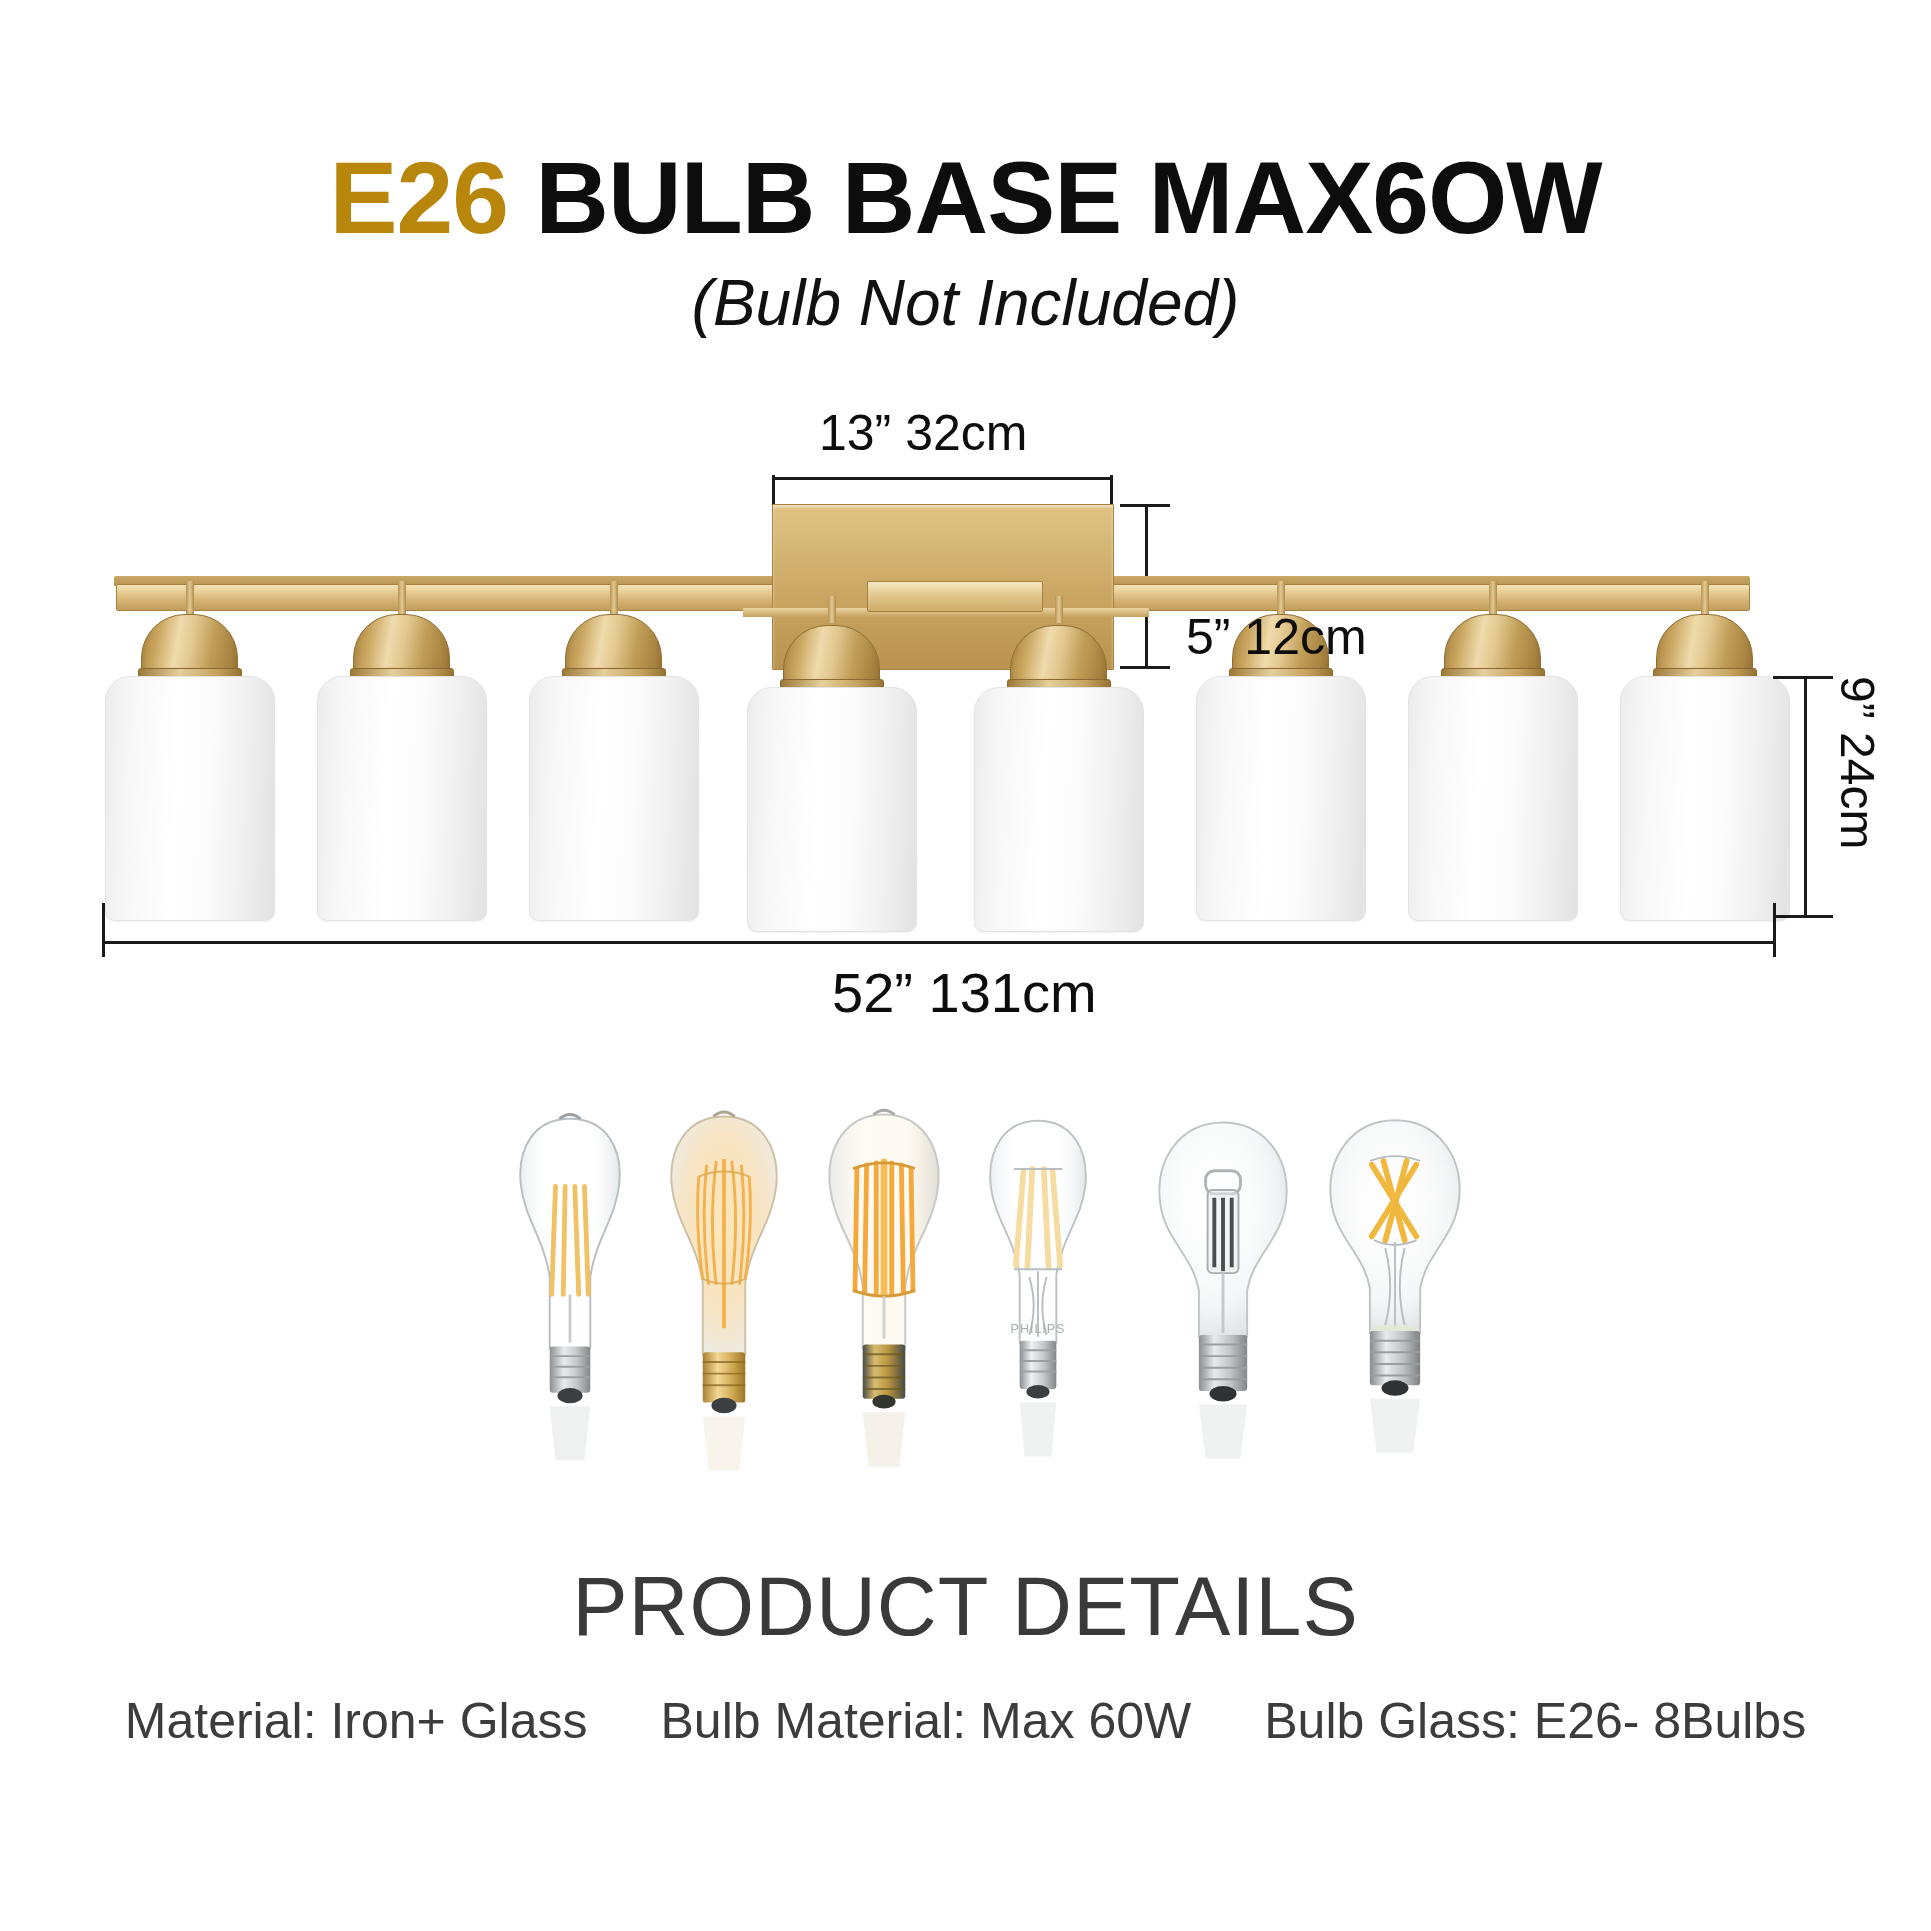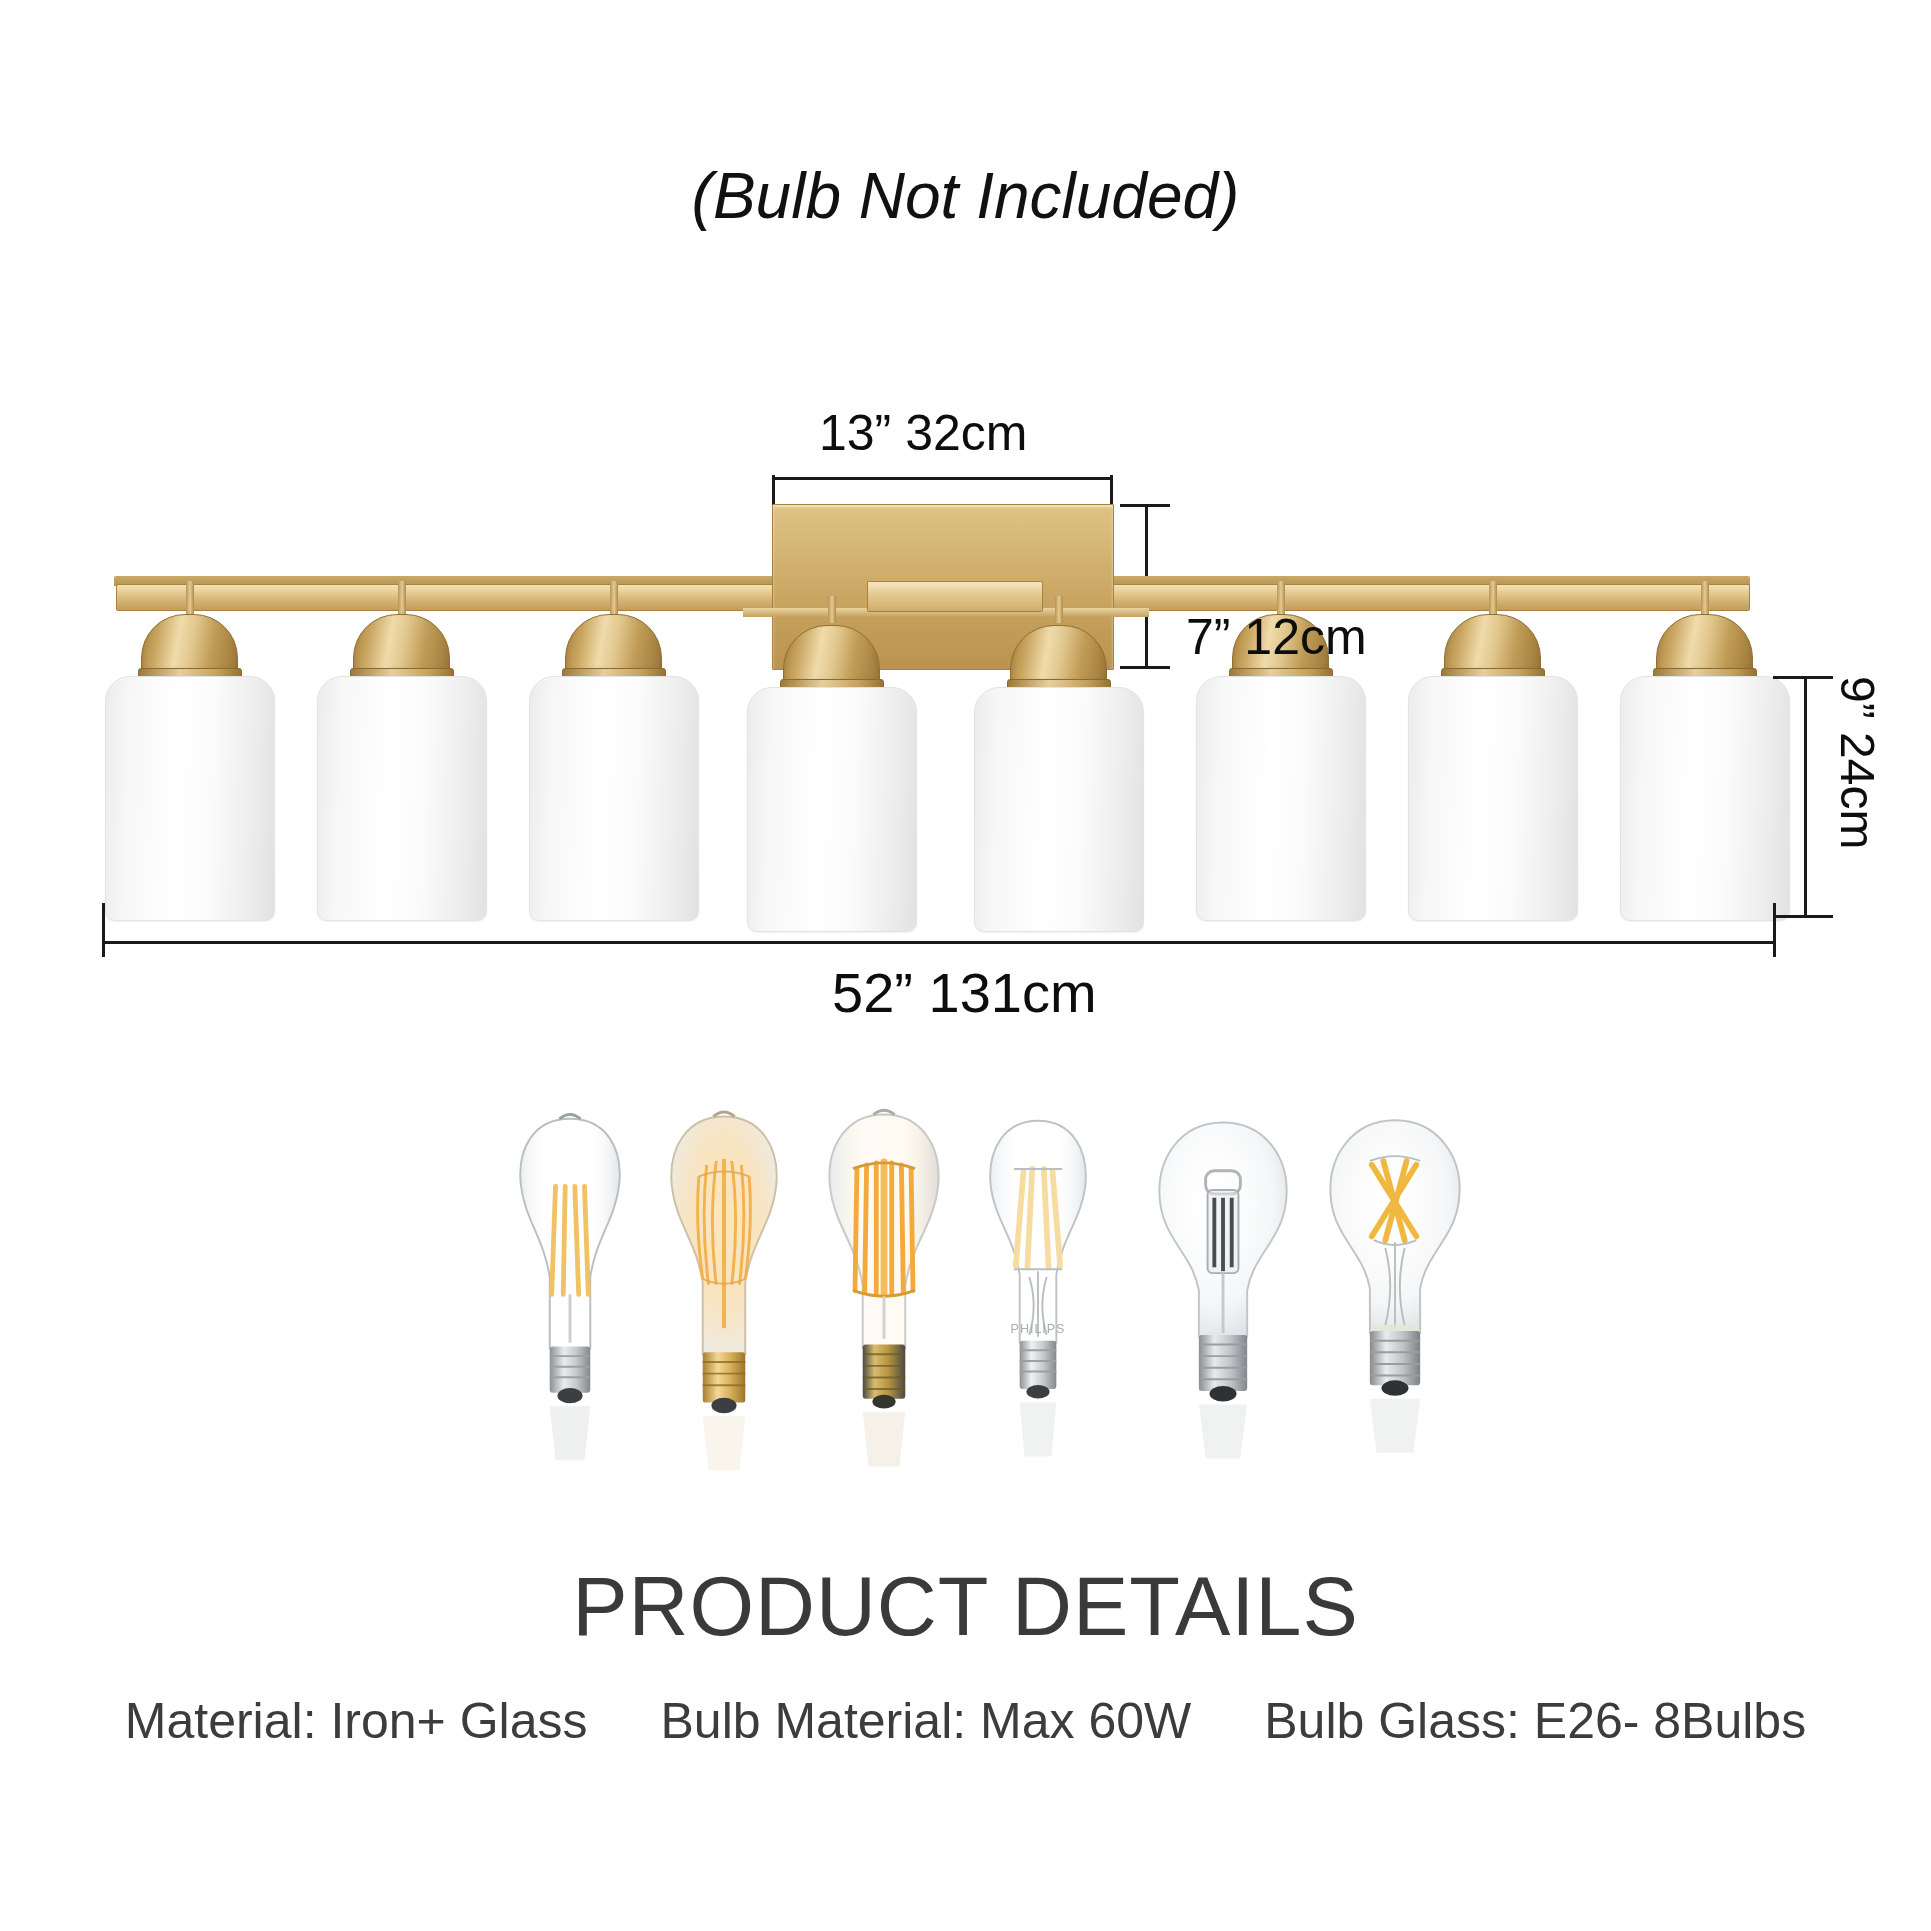--- a/index.html
+++ b/index.html
@@ -110,20 +110,23 @@
   #pd-specs{
     position:absolute;left:0;top:1692px;width:1931px;
     display:flex;justify-content:center;align-items:baseline;gap:73px;
     font-size:50px;color:#3c3c3c;font-weight:300;white-space:nowrap;
   }
 </style>
 </head>
 <body>
 
 <div id="header">
+  <div id="title-line">
+    <span id="title-e26">E26</span><span id="title-rest"> BULB BASE MAX6OW</span>
+  </div>
   <div id="subtitle">(Bulb Not Included)</div>
 </div>
 
 <div id="stage">
 
   <div class="dimline v-tick abs" style="left:772px;top:60px;height:50px;"></div>
   <div class="dimline v-tick abs" style="left:1110px;top:60px;height:50px;"></div>
   <div class="dimline h-line abs" style="left:772px;top:62px;width:341px;"></div>
 
   <div class="dimline h-tick abs" style="left:1120px;top:89px;width:50px;"></div>
@@ -189,21 +192,21 @@
   <div class="dimline h-tick abs" style="left:1773px;top:261px;width:60px;"></div>
   <div class="dimline h-tick abs" style="left:1773px;top:500px;width:60px;"></div>
   <div class="dimline v-line abs" style="left:1804px;top:261px;height:241px;"></div>
 
   <div class="dimline v-tick abs" style="left:102px;top:488px;height:54px;"></div>
   <div class="dimline v-tick abs" style="left:1773px;top:488px;height:54px;"></div>
   <div class="dimline h-line abs" style="left:102px;top:526px;width:1673px;"></div>
 </div>
 
 <div class="dim-label" id="dim-13-label" style="left:819px;top:404px;">13”  32cm</div>
-<div class="dim-label" id="dim-5-label" style="left:1186px;top:608px;">7”  12cm</div>
+<div class="dim-label" id="dim-5-label" style="left:1186px;top:608px;">5”  12cm</div>
 <div class="dim-label" id="dim-9-label" style="left:1885px;top:676px;">9” 24cm</div>
 <div class="dim-label" id="dim-52-label" style="left:832px;top:960px;">52”  131cm</div>
 
 <div id="bulbs">
 
   <div class="bulbwrap" style="left:488px;">
     <svg width="164" height="406" viewBox="0 0 170 420">
       <defs>
         <linearGradient id="g1" x1="0" y1="0" x2="1" y2="0">
           <stop offset="0%" stop-color="#e9edef" stop-opacity=".9"></stop>

